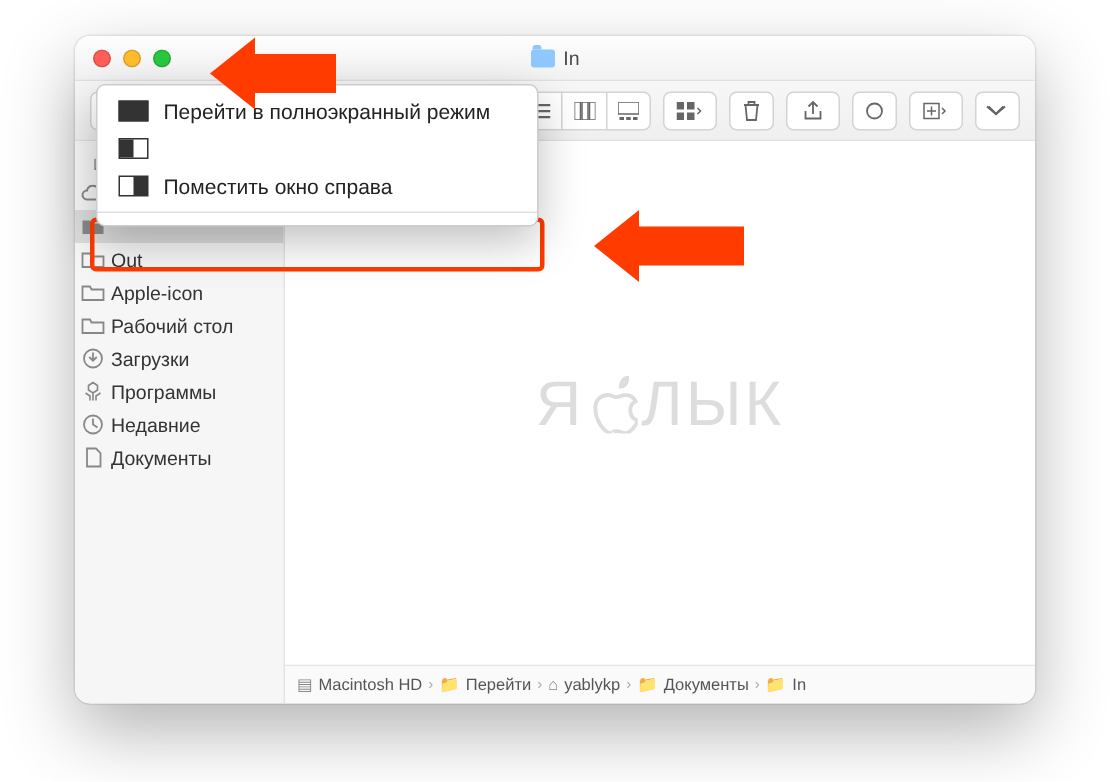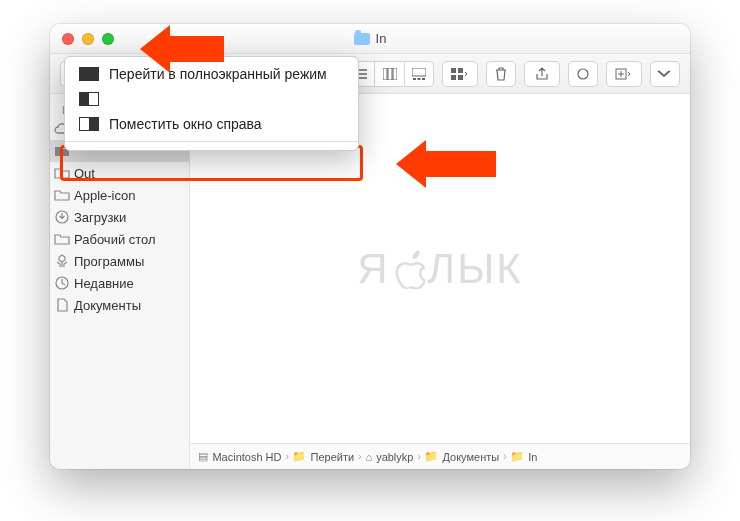--- a/index.html
+++ b/index.html
@@ -226,34 +226,34 @@
       <div class="side-item">
         <span class="side-ico">
             <svg width="16" height="12" viewBox="0 0 16 12">
               <path d="M1 2h5l1 2h8v7H1z" fill="none" stroke="#888" stroke-width="1.2"></path>
             </svg>
           </span>
         <span>Apple-icon</span>
       </div>
       <div class="side-item">
         <span class="side-ico">
+            <svg width="16" height="12" viewBox="0 0 16 12">
+              <path d="M1 2h5l1 2h8v7H1z" fill="none" stroke="#888" stroke-width="1.2"></path>
+            </svg>
+          </span>
+        <span>Рабочий стол</span>
+      </div>
+      <div class="side-item">
+        <span class="side-ico">
             <svg width="14" height="14" viewBox="0 0 14 14">
               <circle cx="7" cy="7" r="6" fill="none" stroke="#888" stroke-width="1.2"></circle>
               <path d="M7 3v5M4.5 6L7 8.5 9.5 6" fill="none" stroke="#888" stroke-width="1.2"></path>
             </svg>
           </span>
         <span>Загрузки</span>
-      </div>
-      <div class="side-item">
-        <span class="side-ico">
-            <svg width="16" height="12" viewBox="0 0 16 12">
-              <path d="M1 2h5l1 2h8v7H1z" fill="none" stroke="#888" stroke-width="1.2"></path>
-            </svg>
-          </span>
-        <span>Рабочий стол</span>
       </div>
       <div class="side-item">
         <span class="side-ico">
             <svg width="14" height="14" viewBox="0 0 14 14">
               <path d="M7 1l3 2v3l-3 2-3-2V3zM2 8l3 2v3M12 8l-3 2v3M7 8v5" fill="none" stroke="#888" stroke-width="1.1"></path>
             </svg>
           </span>
         <span>Программы</span>
       </div>
       <div class="side-item">

